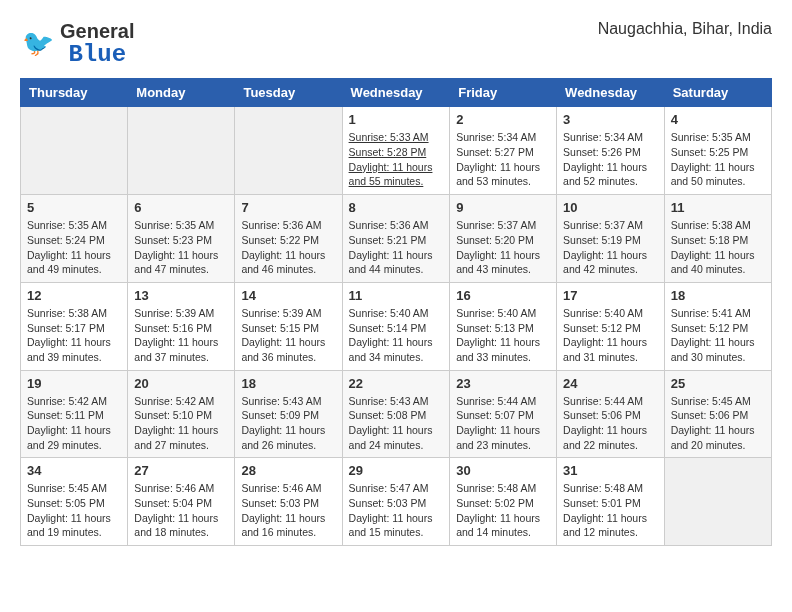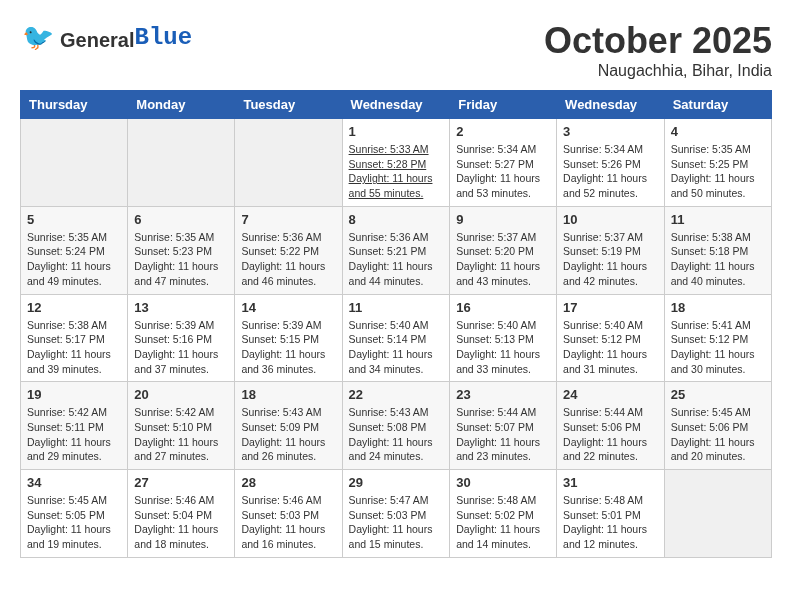--- a/index.html
+++ b/index.html
@@ -11,22 +11,22 @@
       padding: 20px;
     }
     .header {
       display: flex;
       justify-content: space-between;
       align-items: flex-start;
       margin-bottom: 10px;
     }
     .logo {
       display: flex;
-      flex-direction: row;
-      align-items: flex-end;
+      flex-direction: column;
+      align-items: center;
     }
     .logo-wrapper {
       display: flex;
       align-items: center;
       gap: 4px;
     }
     .title-block {
       text-align: right;
     }
     .month-title {
@@ -86,21 +86,20 @@
   <div class="logo-wrapper">
     <svg width="36" height="36" viewBox="0 0 36 36">
       <text x="2" y="26" font-size="26" fill="#1a5eb8">🐦</text>
     </svg>
     <div class="logo">
       <span style="font-size:20px;font-weight:bold;color:#333;line-height:1.1;">General</span>
       <span style="font-size:24px;font-weight:bold;color:#1a5eb8;line-height:1.1;font-family:Liberation Mono, monospace;">Blue</span>
     </div>
   </div>
   <div class="title-block">
-    <div class="month-title">October 2025</div>
     <div class="location">Naugachhia, Bihar, India</div>
   </div>
 </div>
 
 <table class="calendar">
   <thead>
     <tr>
     <th>Thursday</th>
         <th>Monday</th>
         <th>Tuesday</th>

